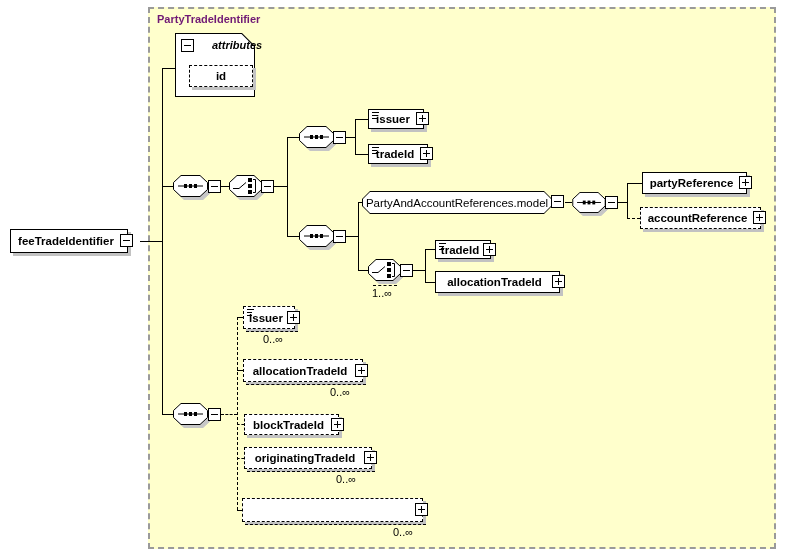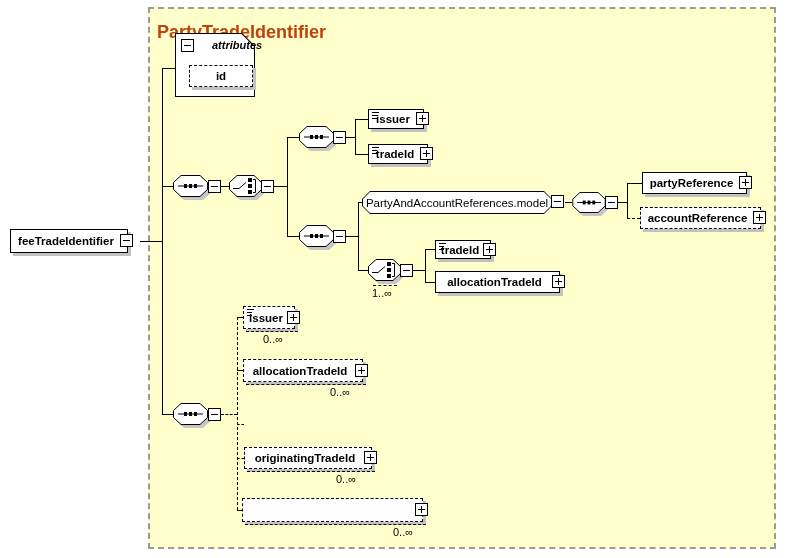--- a/index.html
+++ b/index.html
@@ -1,21 +1,21 @@
 <!DOCTYPE html>
 <html><head>
 <meta charset="utf-8">
 <style>
   html,body{margin:0;padding:0;background:#fff;}
   #canvas{position:relative;width:790px;height:558px;background:#ffffff;overflow:hidden;
           font-family:"Liberation Sans","DejaVu Sans",sans-serif;color:#000;}
   
   .container{position:absolute;left:148px;top:7px;width:628px;height:542px;
              background:#ffffcc;border:2px dashed #9a9a9a;box-sizing:border-box;}
-  .container-label{position:absolute;left:157px;top:13px;font-size:18px;font-weight:bold;color:#c2410c;margin-top:9px;}
+  .container-label{position:absolute;left:157px;top:13px;font-size:11px;font-weight:bold;color:#701a75;}
   
   .hl{position:absolute;height:1px;background:#000;}
   .vl{position:absolute;width:1px;background:#000;}
   .hl.dash{height:0;background:none;border-top:1px dashed #000;}
   .vl.dash{width:0;background:none;border-left:1px dashed #000;}
   
   .box{position:absolute;background:#fff;border:1px solid #000;box-sizing:border-box;
        box-shadow:3px 3px 0 #c2c2c2;display:flex;align-items:center;justify-content:center;
        font-weight:bold;font-size:11.5px;white-space:nowrap;}
   .box.dashed{border-style:dashed;}
@@ -233,20 +233,24 @@
   <i class="stack" style="left:246px;top:331px;width:52px"></i>
   <span class="occ" style="left:263px;top:333px">0..∞</span>
 
   <div class="box dashed" style="left:243px;top:359px;width:120px;height:23px">
     <span class="lbl">allocationTradeId</span>
     <span class="exp plus attached"></span>
   </div>
   <i class="stack" style="left:246px;top:384px;width:120px"></i>
   <span class="occ" style="left:330px;top:386px">0..∞</span>
 
+  <div class="box dashed" style="left:244px;top:414px;width:95px;height:21px">
+    <span class="lbl">blockTradeId</span>
+    <span class="exp plus attached"></span>
+  </div>
 
   <div class="box dashed" style="left:244px;top:447px;width:128px;height:22px">
     <span class="lbl">originatingTradeId</span>
     <span class="exp plus attached"></span>
   </div>
   <i class="stack" style="left:247px;top:471px;width:128px"></i>
   <span class="occ" style="left:336px;top:473px">0..∞</span>
 
   <div class="box dashed" style="left:242px;top:498px;width:181px;height:24px">
     <span class="exp plus attached"></span>

